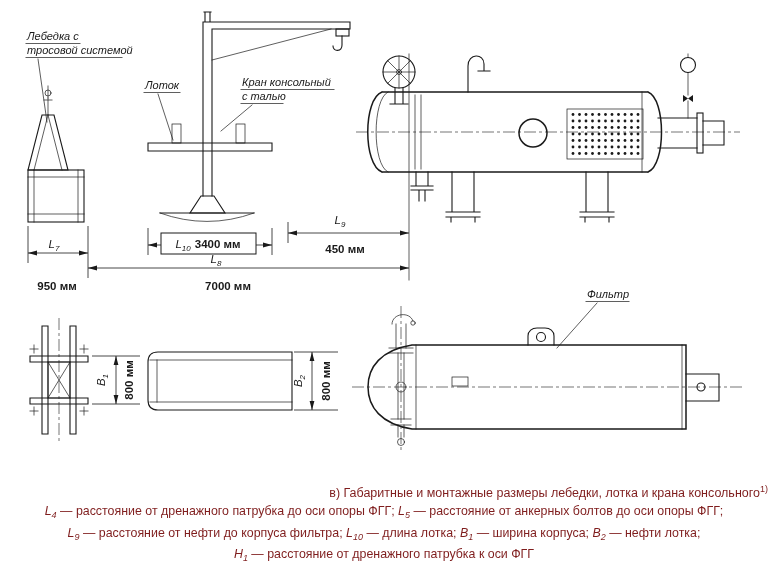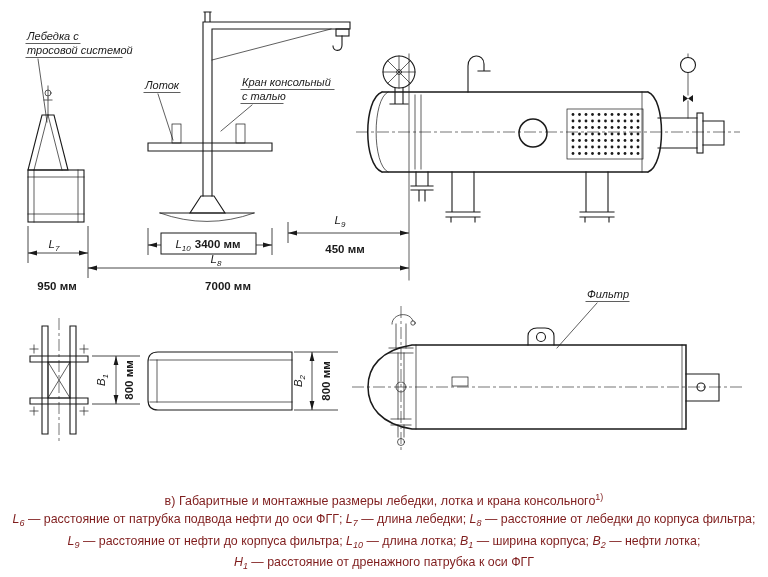--- a/index.html
+++ b/index.html
@@ -9,21 +9,21 @@
   .dsym{font-size:11.5px;font-style:italic;}
   .dsub{font-size:8px;font-style:italic;}
   .dval{font-size:11.5px;font-weight:bold;font-style:normal;}
   .s{stroke:#1a1a1a;stroke-width:1.1;fill:none;stroke-linecap:square;}
   .sw{stroke:#1a1a1a;stroke-width:1.5;fill:none;stroke-linecap:square;}
   .sthin{stroke:#1a1a1a;stroke-width:0.7;fill:none;stroke-linecap:square;}
   .dim{stroke:#1a1a1a;stroke-width:0.8;fill:none;}
   .cl{stroke:#3a3a3a;stroke-width:0.7;fill:none;stroke-dasharray:12 3 3 3;}
   .ah{fill:#1a1a1a;stroke:none;}
   .dotsg{fill:#1a1a1a;stroke:none;}
-  .caption{text-align:center;font-size:12.5px;margin-top:20px;}
+  .caption{text-align:right;font-size:12.5px;margin-top:12px;}
   .caption sup{font-size:9px;}
   .legend{text-align:center;font-size:12.4px;line-height:17px;margin-top:3px;}
   .legend .sym{font-style:italic;}
   .legend sub{font-size:9px;}
 </style>
 </head>
 <body>
 
 <div class="page">
 
@@ -236,18 +236,18 @@
         <circle class="sthin" cx="401" cy="387" r="5"></circle>
         <circle class="sthin" cx="401" cy="442" r="3.5"></circle>
         <circle class="sthin" cx="413" cy="323" r="2.2"></circle>
       </g>
     </g>
   </svg>
 
   <div class="caption"><span>в) Габаритные и монтажные размеры лебедки, лотка и крана консольного</span><sup>1)</sup></div>
 
   <div class="legend">
-      <div><span class="sym">L<sub>6</sub></span><span> — расстояние от патрубка подвода нефти до оси ФГГ; </span><span class="sym">L<sub>7</sub></span><span> — длина лебедки; </span><span class="sym">L<sub>8</sub></span><span> — расстояние от лебедки до корпуса фильтра;</span></div>
+      <div><span class="sym">L<sub>4</sub></span><span> — расстояние от дренажного патрубка до оси опоры ФГГ; </span><span class="sym">L<sub>5</sub></span><span> — расстояние от анкерных болтов до оси опоры ФГГ;</span></div>
       <div><span class="sym">L<sub>9</sub></span><span> — расстояние от нефти до корпуса фильтра; </span><span class="sym">L<sub>10</sub></span><span> — длина лотка; </span><span class="sym">B<sub>1</sub></span><span> — ширина корпуса; </span><span class="sym">B<sub>2</sub></span><span> — нефти лотка;</span></div>
       <div><span class="sym">H<sub>1</sub></span><span> — расстояние от дренажного патрубка к оси ФГГ</span></div>
     </div>
 
 </div>
 
 </body></html>

